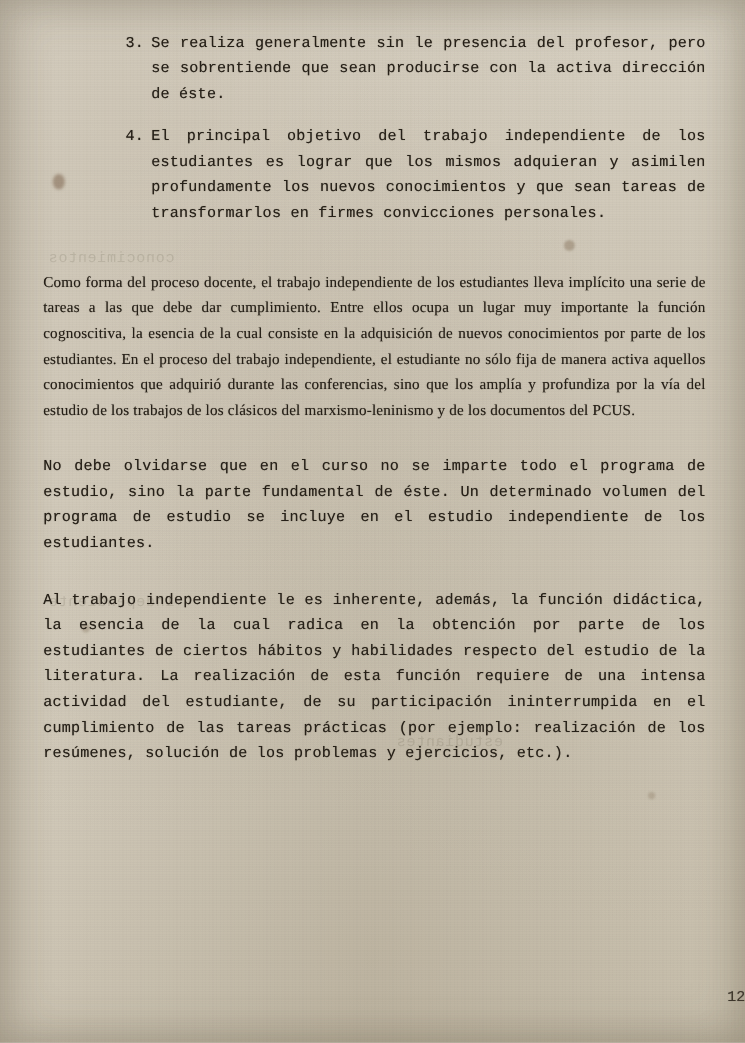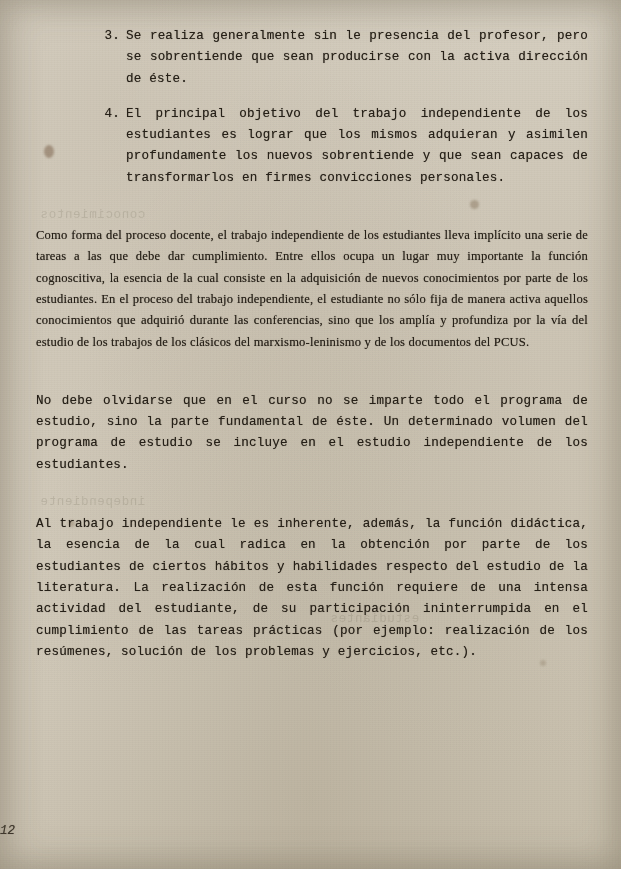--- a/index.html
+++ b/index.html
@@ -98,57 +98,56 @@
     top: 0;
     width: 28px;
     text-align: right;
   }
   ol.numbered > li .item-text {
     display: block;
     text-align: justify;
     text-justify: inter-word;
   }
   .para {
-    margin-top: 38px;
+    margin-top: 26px;
     text-align: justify;
     text-justify: inter-word;
   }
   .para.first-block { margin-top: 36px; font-family: Liberation Serif, serif; }
   .page-number {
     position: absolute;
     left: 0;
     right: 0;
     top: 824px;
-    text-align: left;
+    text-align: right;
     color: #3a332a;
     font-family: "Liberation Mono", "DejaVu Sans Mono", monospace;
     font-size: 12.5px;
     text-shadow: 0 0 0.7px rgba(40,32,22,0.5);
-    font-style: italic;
   }
 </style>
 </head>
 <body>
 
 <div class="page">
 
   <div class="ghost g1">conocimientos</div>
   <div class="ghost g2">independiente</div>
   <div class="ghost g3">estudiantes</div>
 
   <div class="content typed">
 
     <ol class="numbered">
       <li>
         <span class="marker">3.</span>
         <span class="item-text">Se realiza generalmente sin le presencia del profesor, pero se sobrentiende que sean producirse con la activa dirección de éste.</span>
       </li>
       <li>
         <span class="marker">4.</span>
-        <span class="item-text">El principal objetivo del trabajo independiente de los estudiantes es lograr que los mismos adquieran y asimilen profundamente los nuevos sobrentiende y que sean capaces de transformarlos en firmes convicciones personales.</span>
+        <span class="item-text">El principal objetivo del trabajo independiente de los estudiantes es lograr que los mismos adquieran y asimilen profundamente los nuevos conocimientos y que sean tareas de transformarlos en firmes convicciones personales.</span>
       </li>
     </ol>
 
     <p class="para first-block">Como forma del proceso docente, el trabajo independiente de los estudiantes lleva implícito una serie de tareas a las que debe dar cumplimiento. Entre ellos ocupa un lugar muy importante la función cognoscitiva, la esencia de la cual consiste en la adquisición de nuevos conocimientos por parte de los estudiantes. En el proceso del trabajo independiente, el estudiante no sólo fija de manera activa aquellos conocimientos que adquirió durante las conferencias, sino que los amplía y profundiza por la vía del estudio de los trabajos de los clásicos del marxismo-leninismo y de los documentos del PCUS.</p>
     <p class="para">No debe olvidarse que en el curso no se imparte todo el programa de estudio, sino la parte fundamental de éste. Un determinado volumen del programa de estudio se incluye en el estudio independiente de los estudiantes.</p>
     <p class="para">Al trabajo independiente le es inherente, además, la función didáctica, la esencia de la cual radica en la obtención por parte de los estudiantes de ciertos hábitos y habilidades respecto del estudio de la literatura. La realización de esta función requiere de una intensa actividad del estudiante, de su participación ininterrumpida en el cumplimiento de las tareas prácticas (por ejemplo: realización de los resúmenes, solución de los problemas y ejercicios, etc.).</p>
 
   </div>
 
   <div class="page-number">12</div>

